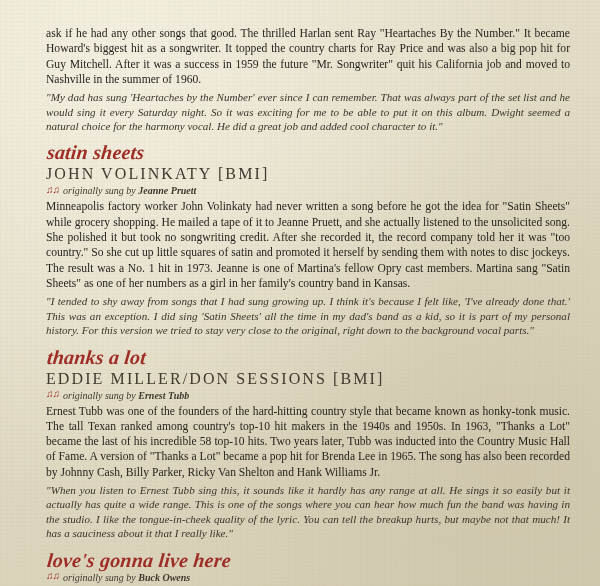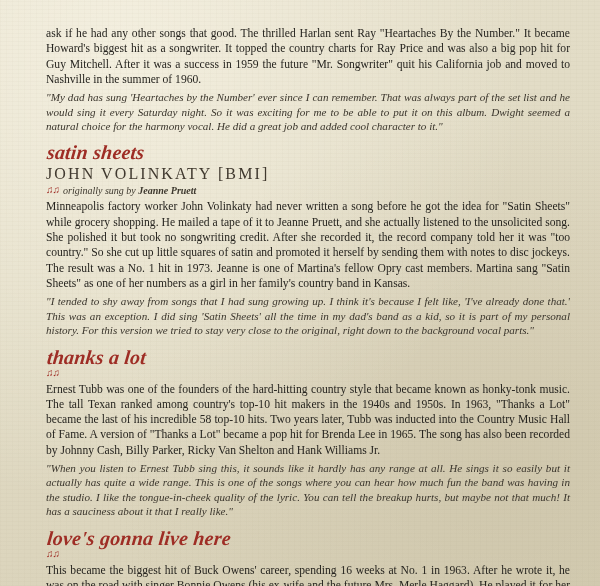--- a/index.html
+++ b/index.html
@@ -117,29 +117,32 @@
       <div class="orig-line">
         <span class="orig-icon">♫♫</span>
         <span class="orig-text"><span>originally sung by </span><span class="singer">Jeanne Pruett</span></span>
       </div>
       <p class="body-text">Minneapolis factory worker John Volinkaty had never written a song before he got the idea for "Satin Sheets" while grocery shopping. He mailed a tape of it to Jeanne Pruett, and she actually listened to the unsolicited song. She polished it but took no songwriting credit. After she recorded it, the record company told her it was "too country." So she cut up little squares of satin and promoted it herself by sending them with notes to disc jockeys. The result was a No. 1 hit in 1973. Jeanne is one of Martina's fellow Opry cast members. Martina sang "Satin Sheets" as one of her numbers as a girl in her family's country band in Kansas.</p>
       <p class="quote">"I tended to shy away from songs that I had sung growing up. I think it's because I felt like, 'I've already done that.' This was an exception. I did sing 'Satin Sheets' all the time in my dad's band as a kid, so it is part of my personal history. For this version we tried to stay very close to the original, right down to the background vocal parts."</p>
     </div>
 
     <div class="song-block">
       <div class="song-title">thanks a lot</div>
+      <div class="credit-line">EDDIE MILLER/DON SESSIONS  [BMI]</div>
       <div class="orig-line">
         <span class="orig-icon">♫♫</span>
+        <span class="orig-text"><span>originally sung by </span><span class="singer">Ernest Tubb</span></span>
       </div>
       <p class="body-text">Ernest Tubb was one of the founders of the hard-hitting country style that became known as honky-tonk music. The tall Texan ranked among country's top-10 hit makers in the 1940s and 1950s. In 1963, "Thanks a Lot" became the last of his incredible 58 top-10 hits. Two years later, Tubb was inducted into the Country Music Hall of Fame. A version of "Thanks a Lot" became a pop hit for Brenda Lee in 1965. The song has also been recorded by Johnny Cash, Billy Parker, Ricky Van Shelton and Hank Williams Jr.</p>
       <p class="quote">"When you listen to Ernest Tubb sing this, it sounds like it hardly has any range at all. He sings it so easily but it actually has quite a wide range. This is one of the songs where you can hear how much fun the band was having in the studio. I like the tongue-in-cheek quality of the lyric. You can tell the breakup hurts, but maybe not that much! It has a sauciness about it that I really like."</p>
     </div>
 
     <div class="song-block">
       <div class="song-title">love's gonna live here</div>
       <div class="orig-line">
         <span class="orig-icon">♫♫</span>
+        <span class="orig-text"><span>originally sung by </span><span class="singer">Buck Owens</span></span>
       </div>
       <p class="body-text">This became the biggest hit of Buck Owens' career, spending 16 weeks at No. 1 in 1963. After he wrote it, he was on the road with singer Bonnie Owens (his ex-wife and the future Mrs. Merle Haggard). He played it for her backstage in Indianapolis, saying that he wasn't sure if he'd record it or not. She told</p>
     </div>
 
   </div>
 </div>
 
 </body></html>

